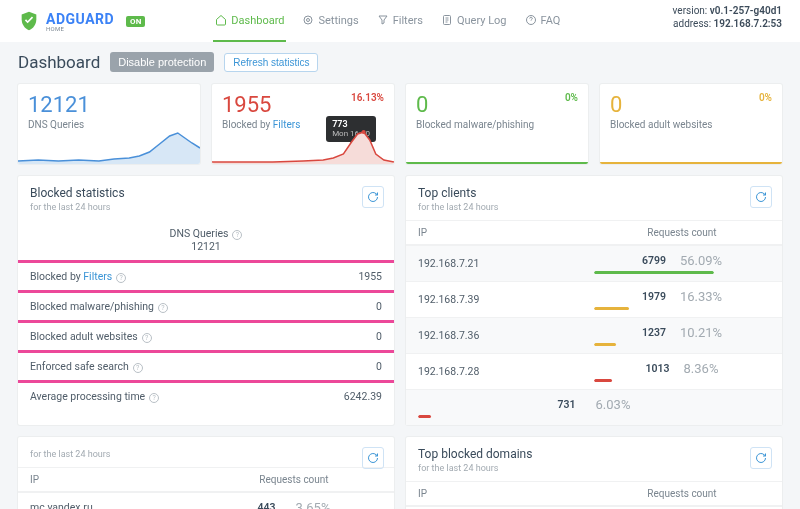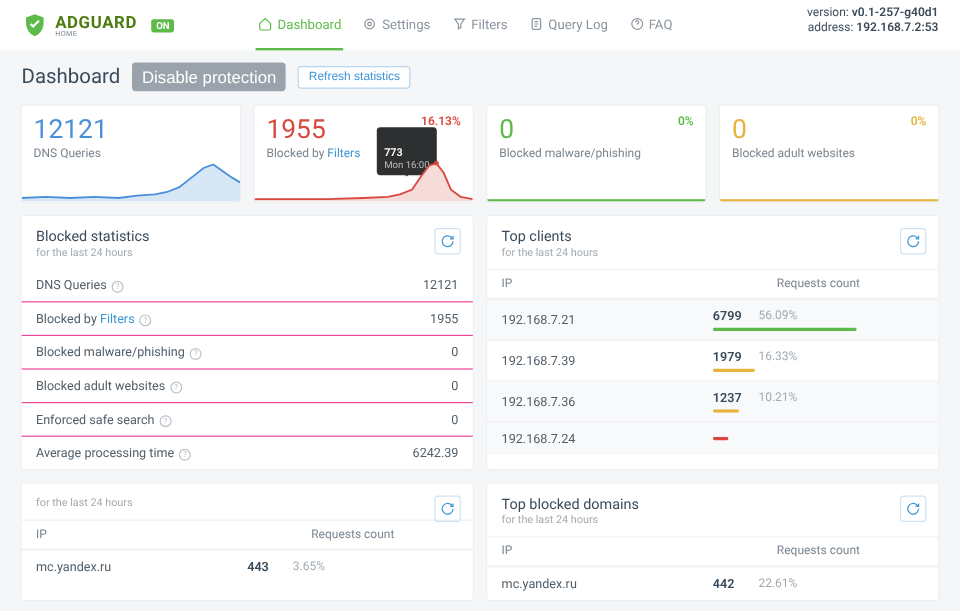--- a/index.html
+++ b/index.html
@@ -2,79 +2,79 @@
 <html><head>
 <meta charset="utf-8">
 <style>
   * { box-sizing: border-box; margin: 0; padding: 0; }
   html, body { width: 800px; height: 509px; font-family: -apple-system, BlinkMacSystemFont, "Segoe UI", Roboto, Arial, sans-serif; background: #f4f6f8; color: #3a4b5b; overflow: hidden; }
 
   
   .header { height: 42px; background: #fff; display: flex; align-items: center; padding: 0 18px; font-size: 11px; color: #7f8a94; position: relative; }
   .logo { display: flex; align-items: center; gap: 6px; }
   .logo .shield { width: 22px; height: 22px; }
-  .logo .txt1 { font-weight: 700; font-size: 14px; color: #4d7c0f; letter-spacing: .5px; }
+  .logo .txt1 { font-weight: 700; font-size: 14px; color: #3b82f6; letter-spacing: .5px; }
   .logo .txt2 { font-size: 6px; color: #7f8a94; display:block; margin-top:-2px; letter-spacing:.3px;}
   .on-badge { background:#5eba4b; color:#fff; font-size:8px; font-weight:700; padding:1px 4px; border-radius:2px; margin-left:6px;text-align:right; }
   .nav { display:flex; gap:18px; margin-left:70px; }
   .nav-item { display:flex; align-items:center; gap:4px; color:#8a949e; cursor:pointer; position:relative; padding-bottom:2px;}
   .nav-item.active { color:#5eba4b; }
   .nav-item.active::after{content:"";position:absolute;left:-2px;right:-2px;bottom:-13px;height:2px;background:#5eba4b;}
   .nav-item svg{width:12px;height:12px;}
   .ver { position:absolute; right:18px; top:4px; text-align:right; font-size:10px; color:#3c4b5a; line-height:1.3;}
   .ver b{font-weight:600;}
 
   
   .page { padding: 10px 18px 0 18px; }
   .page-top { display:flex; align-items:center; gap:10px; }
   .page-top h1 { font-size:17px; font-weight:400; color:#3a4b5b; }
-  .btn-gray { background:#9aa3ab; color:#fff; border:none; border-radius:3px; font-size:14px; padding:4px 8px; cursor:pointer;}
+  .btn-gray { background:#9aa3ab; color:#fff; border:none; border-radius:3px; font-size:11px; padding:4px 8px; cursor:pointer;}
   .btn-outline{ background:#fff; color:#3b95d6; border:1px solid #b7d5ee; border-radius:3px; font-size:10px; padding:3px 8px; cursor:pointer;}
 
   
   .cards { display:flex; gap:12px; margin-top:12px; }
   .stat-card { flex:1; background:#fff; border-radius:2px; box-shadow:0 0 0 1px #eceeef; padding:8px 10px 0 10px; height:80px; position:relative; overflow:hidden;}
   .stat-val { font-size:22px; font-weight:400; }
   .stat-lbl { font-size:10px; color:#7a858f; margin-top:2px;}
   .stat-pct { position:absolute; top:8px; right:10px; font-size:10px; font-weight:600;}
   .c-blue{color:#4a90d9;} .c-red{color:#d9483f;} .c-green{color:#5eba4b;} .c-yellow{color:#e6b33c;}
   .spark { position:absolute; left:0; right:0; bottom:0; height:34px; }
   .spark svg{width:100%;height:100%;display:block;}
   .baseline{position:absolute;left:0;right:0;bottom:0;height:2px;}
-  .tooltip { position:absolute; bottom:22px; right:30px; background:#2d2f31; color:#fff; font-size:8px; padding:17px 6px 3px 6px; border-radius:3px; line-height:1.2;}
+  .tooltip { position:absolute; bottom:22px; right:18px; background:#2d2f31; color:#fff; font-size:8px; padding:3px 6px 3px 6px; border-radius:3px; line-height:1.2;}
   .tooltip::after{content:"";position:absolute;left:50%;bottom:-4px;margin-left:-3px;border:3px solid transparent;border-top-color:#2d2f31;}
   .tooltip .tv{font-weight:600;font-size:9px;}
   .tooltip .tt{color:#bdbdbd;}
 
   
   .grid { display:grid; grid-template-columns: 1fr 1fr; gap:12px; margin-top:12px;}
   .panel { background:#fff; border-radius:2px; box-shadow:0 0 0 1px #eceeef; }
   .panel-h { padding:10px 12px 8px 12px; position:relative;}
   .panel-h .ttl{font-size:12px; color:#3a4b5b;}
   .panel-h .sub{font-size:9px; color:#a2aab1; margin-top:2px;}
   .refresh { position:absolute; right:10px; top:10px; width:22px; height:22px; border:1px solid #cfe3f5; border-radius:3px; display:flex; align-items:center; justify-content:center; cursor:pointer; color:#3b95d6;}
   .refresh svg{width:12px;height:12px;}
   .cols-h { display:flex; font-size:10px; color:#7a858f; padding:6px 12px; border-top:1px solid #f0f1f2; border-bottom:1px solid #f0f1f2;}
   .cols-h .c1{flex:1;}
   .cols-h .c2{flex:1;text-align:center;}
 
   
-  .grow { display:flex; justify-content:space-between; align-items:center; padding:7px 12px; border-top:1px solid #ec4899; font-size:10.5px; color:#505d69;}
-  .grow:first-of-type{border-top:none;}
+  .grow { display:flex; justify-content:space-between; align-items:center; padding:7px 12px; border-top:3px solid #ec4899; font-size:10.5px; color:#505d69;}
+  .grow:first-of-type{border-top:none;flex-direction:column;}
   .grow .lnk{color:#3b95d6;}
   .info-icon{display:inline-flex;width:10px;height:10px;border:1px solid #b9c0c6;color:#b9c0c6;border-radius:50%;align-items:center;justify-content:center;font-size:7px;margin-left:4px;}
 
   
   .crow{display:flex;align-items:center;padding:7px 12px;border-top:1px solid #f0f1f2;font-size:10.5px;}
   .crow.alt{background:#f8f9fa;}
   .crow .ip{flex:1;color:#505d69;}
   .crow .rc{flex:1;display:flex;flex-direction:column;gap:3px;}
-  .crow .rcline{display:flex;align-items:center;gap:6px;}
+  .crow .rcline{display:flex;align-items:center;gap:6px;justify-content:center;}
   .crow .cnt{font-weight:600;color:#3a4b5b;font-size:10.5px;min-width:32px;}
-  .crow .pct{color:#a2aab1;font-size:10px;}
+  .crow .pct{color:#a2aab1;font-size:13px;}
   .bar-track{height:3px;width:120px;background:transparent;border-radius:2px;overflow:hidden;}
   .bar-fill{height:100%;border-radius:2px;}
   .f-green{background:#5eba4b;} .f-yellow{background:#e6b33c;} .f-red{background:#d9483f;}
 
   
   .grid2{margin-top:12px; display:grid; grid-template-columns:1fr 1fr; gap:12px;}
 </style>
 </head>
 <body>
 
@@ -274,23 +274,38 @@
             <div class="rc">
               <div class="rcline">
                 <span class="cnt">1237</span>
                 <span class="pct">10.21%</span>
               </div>
               <div class="bar-track">
                 <div class="bar-fill f-yellow" style="width: 18%;"></div>
               </div>
             </div>
           </div>
+          <div class="crow">
+            <div class="ip">192.168.7.28</div>
+            <div class="rc">
+              <div class="rcline">
+                <span class="cnt">1013</span>
+                <span class="pct">8.36%</span>
+              </div>
+              <div class="bar-track">
+                <div class="bar-fill f-red" style="width: 15%;"></div>
+              </div>
+            </div>
+          </div>
           <div class="crow alt">
-            <div class="ip">192.168.7.24</div>
-            <div class="rc">
+            <div class="rc">
+              <div class="rcline">
+                <span class="cnt">731</span>
+                <span class="pct">6.03%</span>
+              </div>
               <div class="bar-track">
                 <div class="bar-fill f-red" style="width: 11%;"></div>
               </div>
             </div>
           </div>
         </div>
     </div>
   </div>
 
   <div class="grid2">

